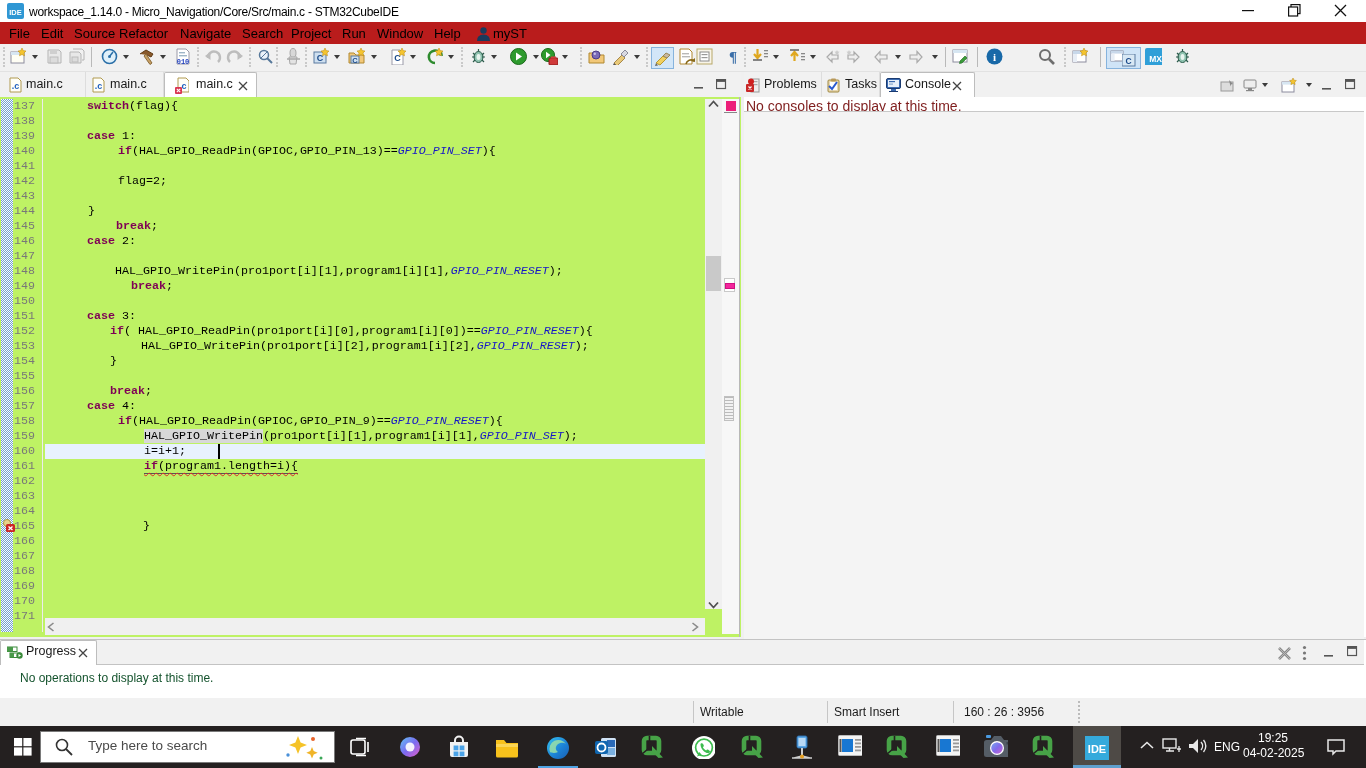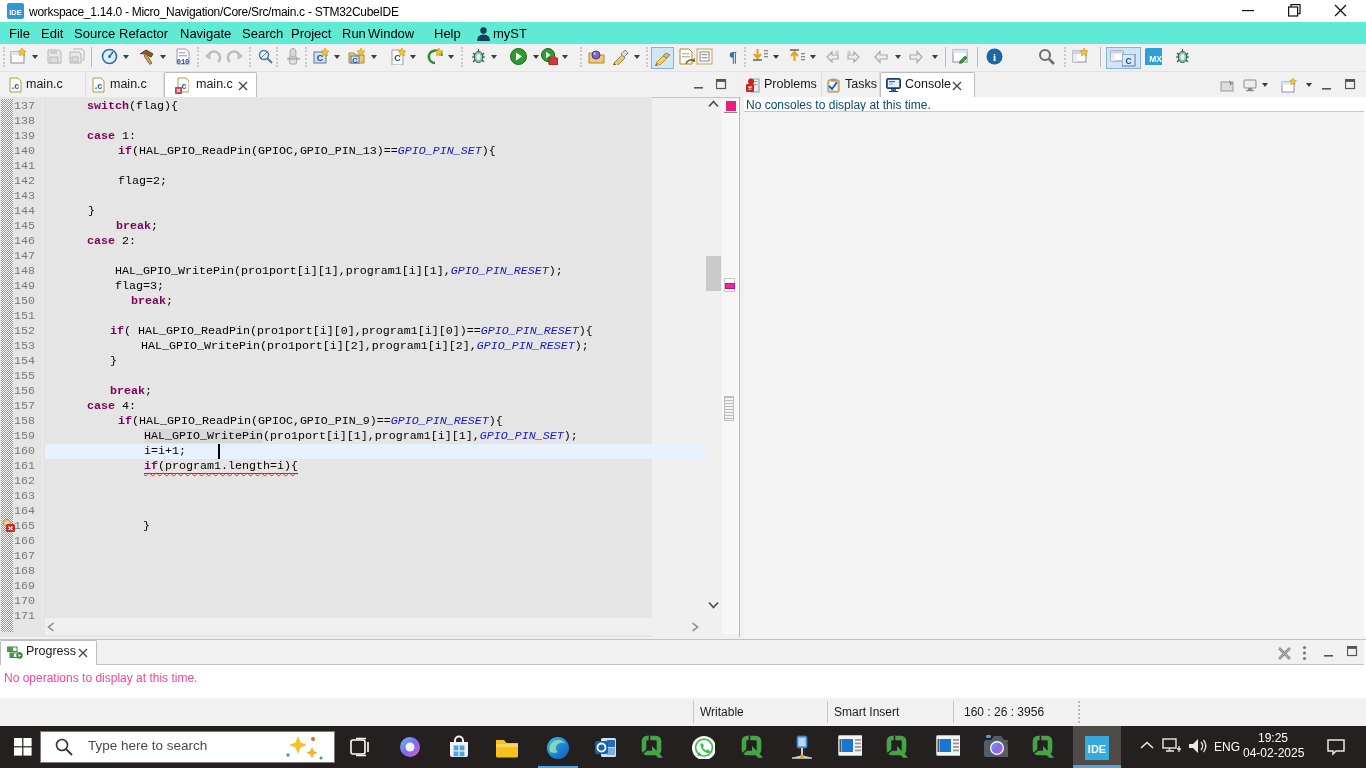--- a/index.html
+++ b/index.html
@@ -3,35 +3,35 @@
 <meta charset="utf-8">
 <style>
 *{margin:0;padding:0;box-sizing:border-box}
 html,body{width:1366px;height:768px;overflow:hidden}
 body{position:relative;font-family:"Liberation Sans",sans-serif;background:#fff}
 .abs{position:absolute}
 
 #titlebar{position:absolute;left:0;top:0;width:1366px;height:22px;background:#fff}
 #title{position:absolute;left:29px;top:4.5px;font-size:12px;letter-spacing:-0.28px;color:#000}
 .winbtn{position:absolute;top:0;width:14px;height:20px}
-#menubar{position:absolute;left:0;top:22px;width:1366px;height:22px;background:#5eead4}
+#menubar{position:absolute;left:0;top:22px;width:1366px;height:22px;background:#b91c1c}
 .mi{position:absolute;top:4px;font-size:13px;color:#000}
 
 #toolbar{position:absolute;left:0;top:44px;width:1366px;height:28px;background:#f1f1f1;border-bottom:1px solid #e2e2e2}
 .ti{position:absolute;top:4px;width:17px;height:17px}
 .dd{position:absolute;top:11px;width:0;height:0;border-left:3.5px solid transparent;border-right:3.5px solid transparent;border-top:4px solid #3b3b3b}
 .dsep{position:absolute;top:3px;height:20px;width:0;border-left:2px dotted #c9c9c9}
 .vlin{position:absolute;top:3px;height:20px;width:1px;background:#b9b9b9}
 
 .tabbar{position:absolute;height:26px;background:#f1f1f1;border-bottom:1px solid #c3c3c3}
 .tab{position:absolute;top:0;height:25px;font-size:12.5px;color:#222;border-right:1px solid #ddd}
 .tab.active{background:#fff;border:1px solid #bdbdbd;border-bottom:none;height:26px;border-radius:2px 2px 0 0}
 .tablbl{position:absolute;top:5px;font-size:12.5px;color:#191919}
 
-#edgroup{position:absolute;left:0;top:97px;width:652px;height:540px;background:#e5e5e5}
+#edgroup{position:absolute;left:0;top:97px;width:741px;height:540px;background:#bef264}
 #qdiff{position:absolute;left:1px;top:2px;width:12px;height:533px;background-image:conic-gradient(#6f9ed2 25%,#fdfdfd 0 50%,#6f9ed2 0 75%,#fdfdfd 0);background-size:2px 2px}
 .mono{font-family:"Liberation Mono",monospace;font-size:11.66px;line-height:15px;white-space:pre}
 #lnums{position:absolute;left:14px;top:2px;color:#787878}
 #lnums div{height:15px}
 #foldline{position:absolute;left:42px;top:2px;width:1px;height:533px;background:#ececec}
 #codes{position:absolute;left:45px;top:2px;color:#000;width:655px;white-space:normal}
 #codes div{height:15px;white-space:pre}
 .k{color:#7f0055;font-weight:bold}
 .m{color:#1414c8;font-style:italic}
 .occ{background:#d8d8d8}
@@ -80,21 +80,21 @@
 
 <div id="menubar">
  <div class="mi" style="left:9px">File</div>
  <div class="mi" style="left:41px">Edit</div>
  <div class="mi" style="left:74px">Source</div>
  <div class="mi" style="left:119px">Refactor</div>
  <div class="mi" style="left:180px">Navigate</div>
  <div class="mi" style="left:242px">Search</div>
  <div class="mi" style="left:291px">Project</div>
  <div class="mi" style="left:342px">Run</div>
- <div class="mi" style="left:368px">Window</div>
+ <div class="mi" style="left:377px">Window</div>
  <div class="mi" style="left:434px">Help</div>
  <svg class="abs" style="left:476px;top:4px" width="15" height="15">
       <circle cx="7.5" cy="4.5" r="3.2" fill="#1b3a5c"></circle>
       <path d="M1 15 Q1 8.5 7.5 8.5 Q14 8.5 14 15 Z" fill="#1b3a5c"></path>
     </svg>
  <div class="mi" style="left:493px">myST</div>
 </div>
 
 <div id="toolbar">
  <div class="dsep" style="left:3px"></div>
@@ -354,23 +354,23 @@
 <div style="padding-left:42px"><span class="k">case</span> 1:</div>
 <div style="padding-left:73px"><span class="k">if</span>(HAL_GPIO_ReadPin(GPIOC,GPIO_PIN_13)==<span class="m">GPIO_PIN_SET</span>){</div>
 <div></div>
 <div style="padding-left:73px">flag=2;</div>
 <div></div>
 <div style="padding-left:43px">}</div>
 <div style="padding-left:71px"><span class="k">break</span>;</div>
 <div style="padding-left:42px"><span class="k">case</span> 2:</div>
 <div></div>
 <div style="padding-left:70px">HAL_GPIO_WritePin(pro1port[i][1],program1[i][1],<span class="m">GPIO_PIN_RESET</span>);</div>
-<div style="padding-left:70px">flag=3;</div>
 <div style="padding-left:86px"><span class="k">break</span>;</div>
 <div></div>
+<div style="padding-left:42px"><span class="k">case</span> 3:</div>
 <div style="padding-left:65px"><span class="k">if</span>( HAL_GPIO_ReadPin(pro1port[i][0],program1[i][0])==<span class="m">GPIO_PIN_RESET</span>){</div>
 <div style="padding-left:96px">HAL_GPIO_WritePin(pro1port[i][2],program1[i][2],<span class="m">GPIO_PIN_RESET</span>);</div>
 <div style="padding-left:65px">}</div>
 <div></div>
 <div style="padding-left:65px"><span class="k">break</span>;</div>
 <div style="padding-left:42px"><span class="k">case</span> 4:</div>
 <div style="padding-left:73px"><span class="k">if</span>(HAL_GPIO_ReadPin(GPIOC,GPIO_PIN_9)==<span class="m">GPIO_PIN_RESET</span>){</div>
 <div style="padding-left:99px"><span class="occ">HAL_GPIO_WritePin</span>(pro1port[i][1],program1[i][1],<span class="m">GPIO_PIN_SET</span>);</div>
 <div style="padding-left:99px">i=i+1;</div>
 <div style="padding-left:99px"><span style="border-bottom:1px solid #555"><span style="text-decoration:underline wavy #e02a2a 1px;text-underline-offset:3px"><span class="k">if</span>(program1.length=i){</span></span></div>
@@ -460,21 +460,21 @@
  <svg class="abs" style="left:578px;top:11px" width="10" height="9">
       <rect y="5" width="9" height="1.6" fill="#555"></rect>
     </svg>
  <svg class="abs" style="left:601px;top:7px" width="11" height="11">
       <rect x="0.5" y="0.5" width="9" height="9" fill="none" stroke="#555" stroke-width="1.2"></rect>
       <rect x="0.5" y="0.5" width="9" height="2.4" fill="#555"></rect>
     </svg>
 </div>
 <div id="congroup">
  <div class="abs" style="left:0;top:0;width:620px;height:14px;background:#fff"></div>
- <div class="abs" style="left:2px;top:1px;font-size:12px;color:#0c4a6e">No consoles to display at this time.</div>
+ <div class="abs" style="left:2px;top:1px;font-size:14px;color:#7f1d1d">No consoles to display at this time.</div>
  <div class="abs" style="left:0;top:14px;width:620px;height:1px;background:#c8c8c8"></div>
  <div class="abs" style="left:0;top:15px;width:620px;height:548px;background:#f4f4f4"></div>
 </div>
 
 <div id="proggroup">
  <div class="tabbar" style="left:0;top:0;width:1364px;height:25px">
   <div class="tab active" style="left:0;width:97px;height:25px"></div>
   <svg class="abs" style="left:7px;top:6px" width="16" height="13">
         <rect x="0" y="1" width="10" height="4.5" fill="#fff" stroke="#3a8a3a"></rect>
         <rect x="0" y="1" width="6" height="4.5" fill="#4a9a4a"></rect>
@@ -497,21 +497,21 @@
         <circle cx="2.5" cy="13.5" r="1.6" fill="#777"></circle>
       </svg>
   <svg class="abs" style="left:1324px;top:10px" width="10" height="9">
         <rect y="5" width="9" height="1.6" fill="#555"></rect>
       </svg>
   <svg class="abs" style="left:1347px;top:6px" width="11" height="11">
         <rect x="0.5" y="0.5" width="9" height="9" fill="none" stroke="#555" stroke-width="1.2"></rect>
         <rect x="0.5" y="0.5" width="9" height="2.4" fill="#555"></rect>
       </svg>
  </div>
- <div class="abs" style="left:4px;top:31px;font-size:12px;color:#ec4899">No operations to display at this time.</div>
+ <div class="abs" style="left:20px;top:31px;font-size:12px;color:#14532d">No operations to display at this time.</div>
 </div>
 
 <div id="statusbar">
  <div class="ssep" style="left:693px"></div>
  <div class="stxt" style="left:700px">Writable</div>
  <div class="ssep" style="left:827px"></div>
  <div class="stxt" style="left:834px">Smart Insert</div>
  <div class="ssep" style="left:953px"></div>
  <div class="stxt" style="left:964px">160 : 26 : 3956</div>
  <div class="abs" style="left:1078px;top:3px;height:22px;border-left:2px dotted #bbb"></div>

